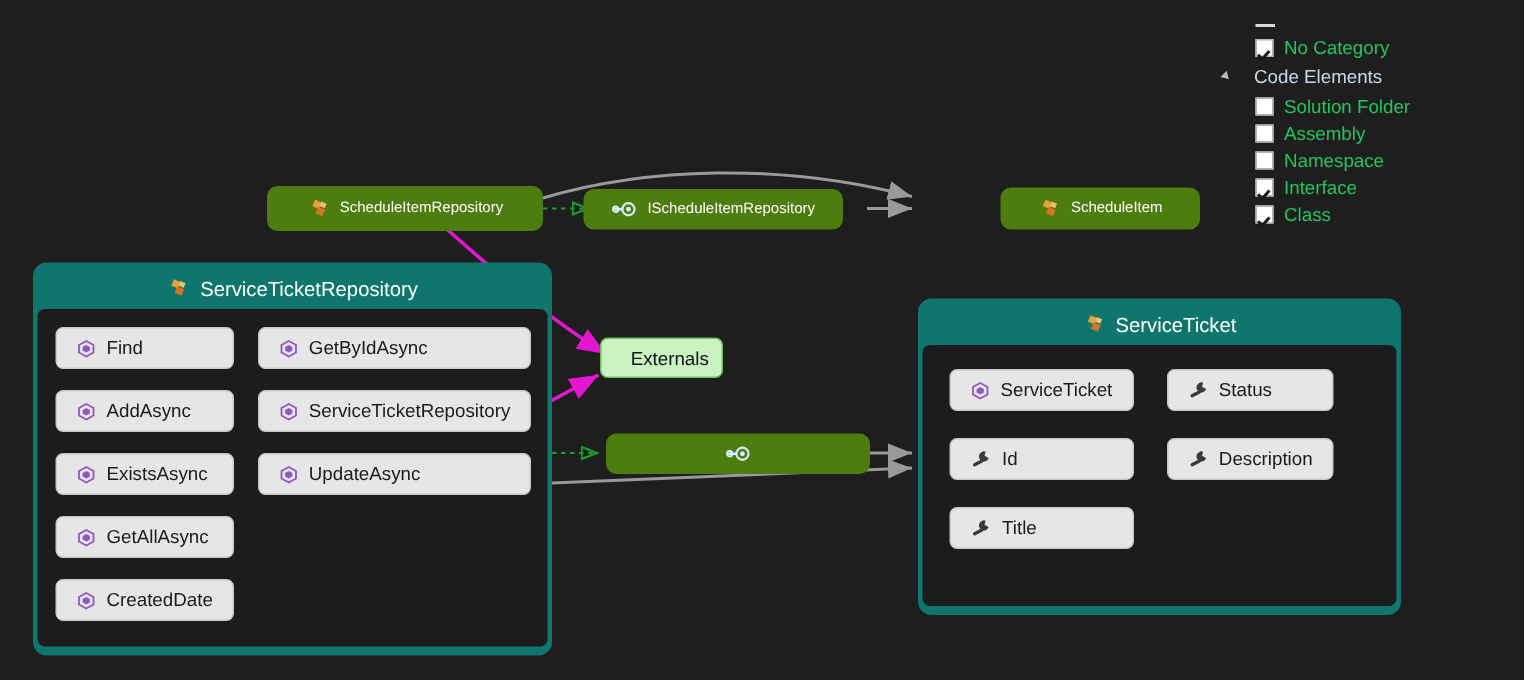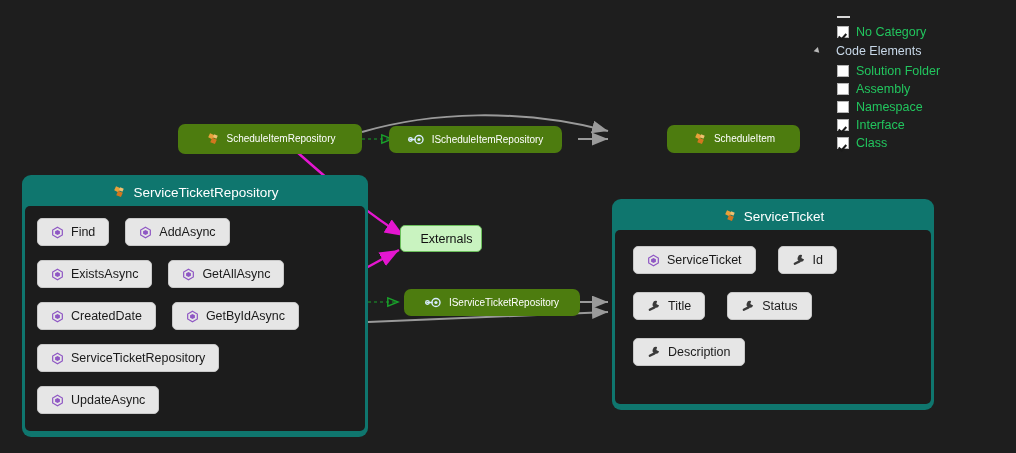--- a/index.html
+++ b/index.html
@@ -32,21 +32,21 @@
     height:28px;display:flex;align-items:center;justify-content:center;gap:7px;
     color:#fff;font-size:13.5px;white-space:nowrap;
   }
   .container .cbody{
     background:#1c1c1c;border-radius:5px;
     padding:12px 12px 14px 12px;
     display:flex;flex-wrap:wrap;align-content:flex-start;
     gap:14px 16px;
     box-sizing:border-box;
   }
-  .container.wide .cbody{height:calc(100% - 31px);}
+  .container.wide .cbody{height:calc(100% - 31px);flex-direction:column;}
 
   
   .chip{
     background:#e6e6e6;border:1px solid #c8c8c8;border-radius:5px;
     height:28px;box-sizing:border-box;
     display:inline-flex;align-items:center;gap:7px;
     padding:0 13px;color:#1a1a1a;font-size:12.5px;white-space:nowrap;
   }
 
   
@@ -163,21 +163,20 @@
 
   <div class="node pill" style="left:404px;top:289px;width:176px;height:27px;">
     <span class="ico">
       <svg width="17" height="13" viewBox="0 0 18 13">
         <line x1="1.5" y1="6.5" x2="8" y2="6.5" stroke="#d8ecff" stroke-width="1.6"></line>
         <circle cx="2.6" cy="6.5" r="1.9" fill="none" stroke="#d8ecff" stroke-width="1.4"></circle>
         <circle cx="11.6" cy="6.5" r="4.3" fill="none" stroke="#d8ecff" stroke-width="1.5"></circle>
         <circle cx="11.6" cy="6.5" r="1.7" fill="#d8ecff"></circle>
       </svg>
     </span>
-    <span class="lbl">IServiceTicketRepository</span>
   </div>
 
   <div class="node container wide" style="left:22px;top:175px;width:346px;height:262px;">
     <div class="chead">
       <span class="ico">
         <svg width="15" height="15" viewBox="0 0 16 16">
           <path d="M5.4 1.2 L10.2 3.4 L8.2 7.9 L3.4 5.7 Z" fill="#e8a13a"></path>
           <path d="M7.6 6.2 L12.6 8.3 L10.6 12.9 L5.6 10.8 Z" fill="#d2771f"></path>
           <path d="M9.9 2.4 L13.6 4.0 L12.2 7.2 L8.5 5.6 Z" fill="#f0c070"></path>
         </svg>

